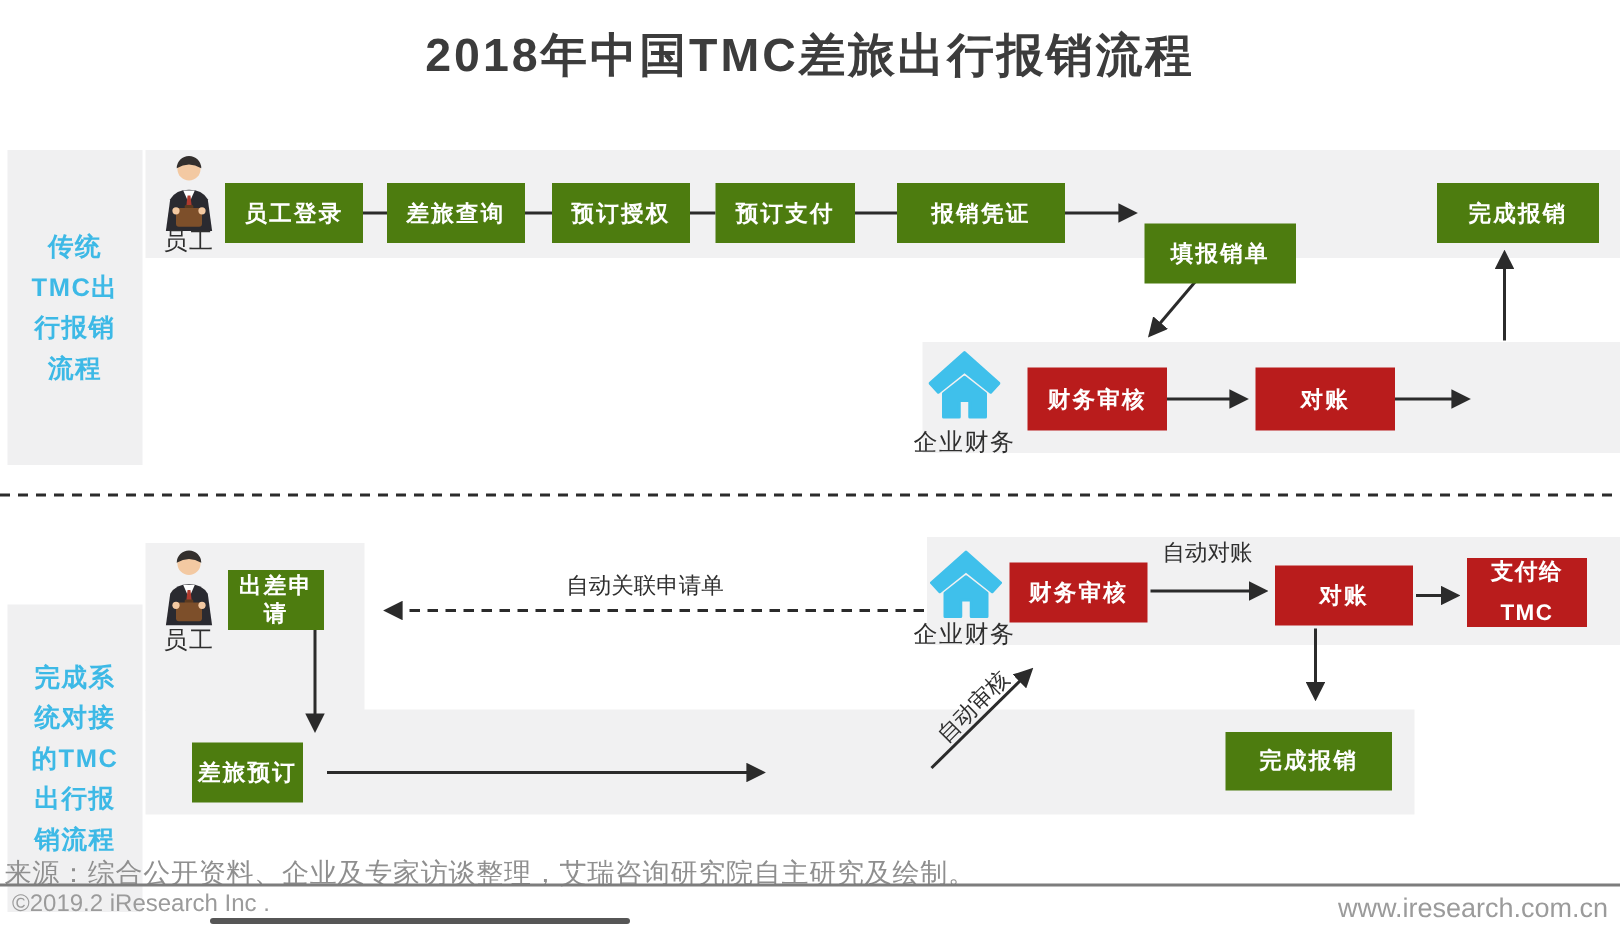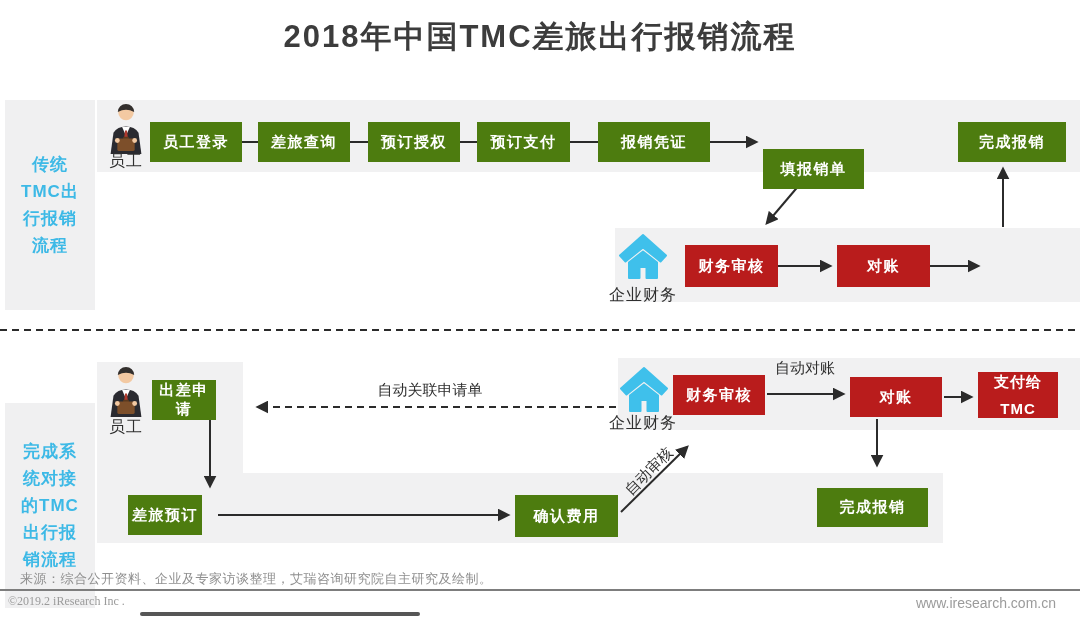--- a/index.html
+++ b/index.html
@@ -16,24 +16,24 @@
   .box.col{flex-direction:column;line-height:19px;letter-spacing:1px;}
   .blue{background:#4d7c0f;}
   .green{background:#b91c1c;}
   .label{position:absolute;z-index:2;font-weight:normal;color:#2f2f2f;font-size:16px;
          letter-spacing:1px;text-align:center;}
   .ann{position:absolute;z-index:2;color:#2f2f2f;font-size:15px;text-align:center;white-space:nowrap;}
   .icon{position:absolute;z-index:2;}
   .sep{position:absolute;left:0;top:329px;width:1080px;height:2px;z-index:1;
        background:repeating-linear-gradient(90deg,#2b2b2b 0 7px,transparent 7px 12px);}
   .connectors{position:absolute;left:0;top:0;width:1080px;height:617px;z-index:1;pointer-events:none;}
-  .src{position:absolute;left:20px;top:570px;font-size:13px;color:#8f8f8f;letter-spacing:.5px;font-family:Liberation Mono, monospace;}
+  .src{position:absolute;left:3px;top:570px;font-size:18px;color:#8f8f8f;letter-spacing:.5px;font-family:Liberation Mono, monospace;}
   .divider{position:absolute;left:0;top:589px;width:1080px;height:2px;background:#7d7d7d;}
-  .copyright{position:absolute;left:8px;top:594px;font-size:12px;color:#9b9b9b;font-family:Liberation Serif, serif;}
-  .website{position:absolute;right:24px;top:595px;font-size:14px;color:#9b9b9b;}
+  .copyright{position:absolute;left:8px;top:594px;font-size:16px;color:#9b9b9b;}
+  .website{position:absolute;right:8px;top:595px;font-size:18px;color:#9b9b9b;}
   .bottombar{position:absolute;left:140px;top:612px;width:280px;height:4px;background:#565656;border-radius:2px;}
 </style>
 </head>
 <body>
 
 <div class="page">
 
   <h1 class="title">2018年中国TMC差旅出行报销流程</h1>
 
   <div class="sidebar" style="left:5px;top:100px;width:90px;height:210px;">
@@ -129,21 +129,20 @@
   <div class="label" style="left:96px;top:417px;width:60px;">员工</div>
 
   <svg class="icon" style="left:620px;top:366px;" width="48" height="48" viewBox="0 0 48 46">
     <polygon points="24,1 47,21.5 41.5,27.5 24,13.5 6.5,27.5 1,21.5" fill="#3fc0eb" stroke="#3fc0eb" stroke-width="2" stroke-linejoin="round"></polygon>
     <path d="M10,28.5 L24,17.5 L38,28.5 L38,44 L27.5,44 L27.5,33 L20.5,33 L20.5,44 L10,44 Z" fill="#3fc0eb" stroke="#3fc0eb" stroke-width="2" stroke-linejoin="round"></path>
   </svg>
   <div class="label" style="left:598px;top:413px;width:90px;">企业财务</div>
 
   <div class="box blue" style="left:152px;top:380px;width:64px;height:40px;">出差申请</div>
   <div class="box blue" style="left:128px;top:495px;width:74px;height:40px;">差旅预订</div>
-  <div class="box blue" style="left:515px;top:495px;width:103px;height:42px;">确认费用</div>
   <div class="box green" style="left:673px;top:375px;width:92px;height:40px;">财务审核</div>
   <div class="box green" style="left:850px;top:377px;width:92px;height:40px;">对账</div>
   <div class="box green col" style="left:978px;top:372px;width:80px;height:46px;justify-content:space-between;">
     <span>支付给</span>
     <span>TMC</span>
   </div>
   <div class="box blue" style="left:817px;top:488px;width:111px;height:39px;">完成报销</div>
 
   <div class="ann" style="left:350px;top:381px;width:160px;">自动关联申请单</div>
   <div class="ann" style="left:762px;top:359px;width:86px;">自动对账</div>

